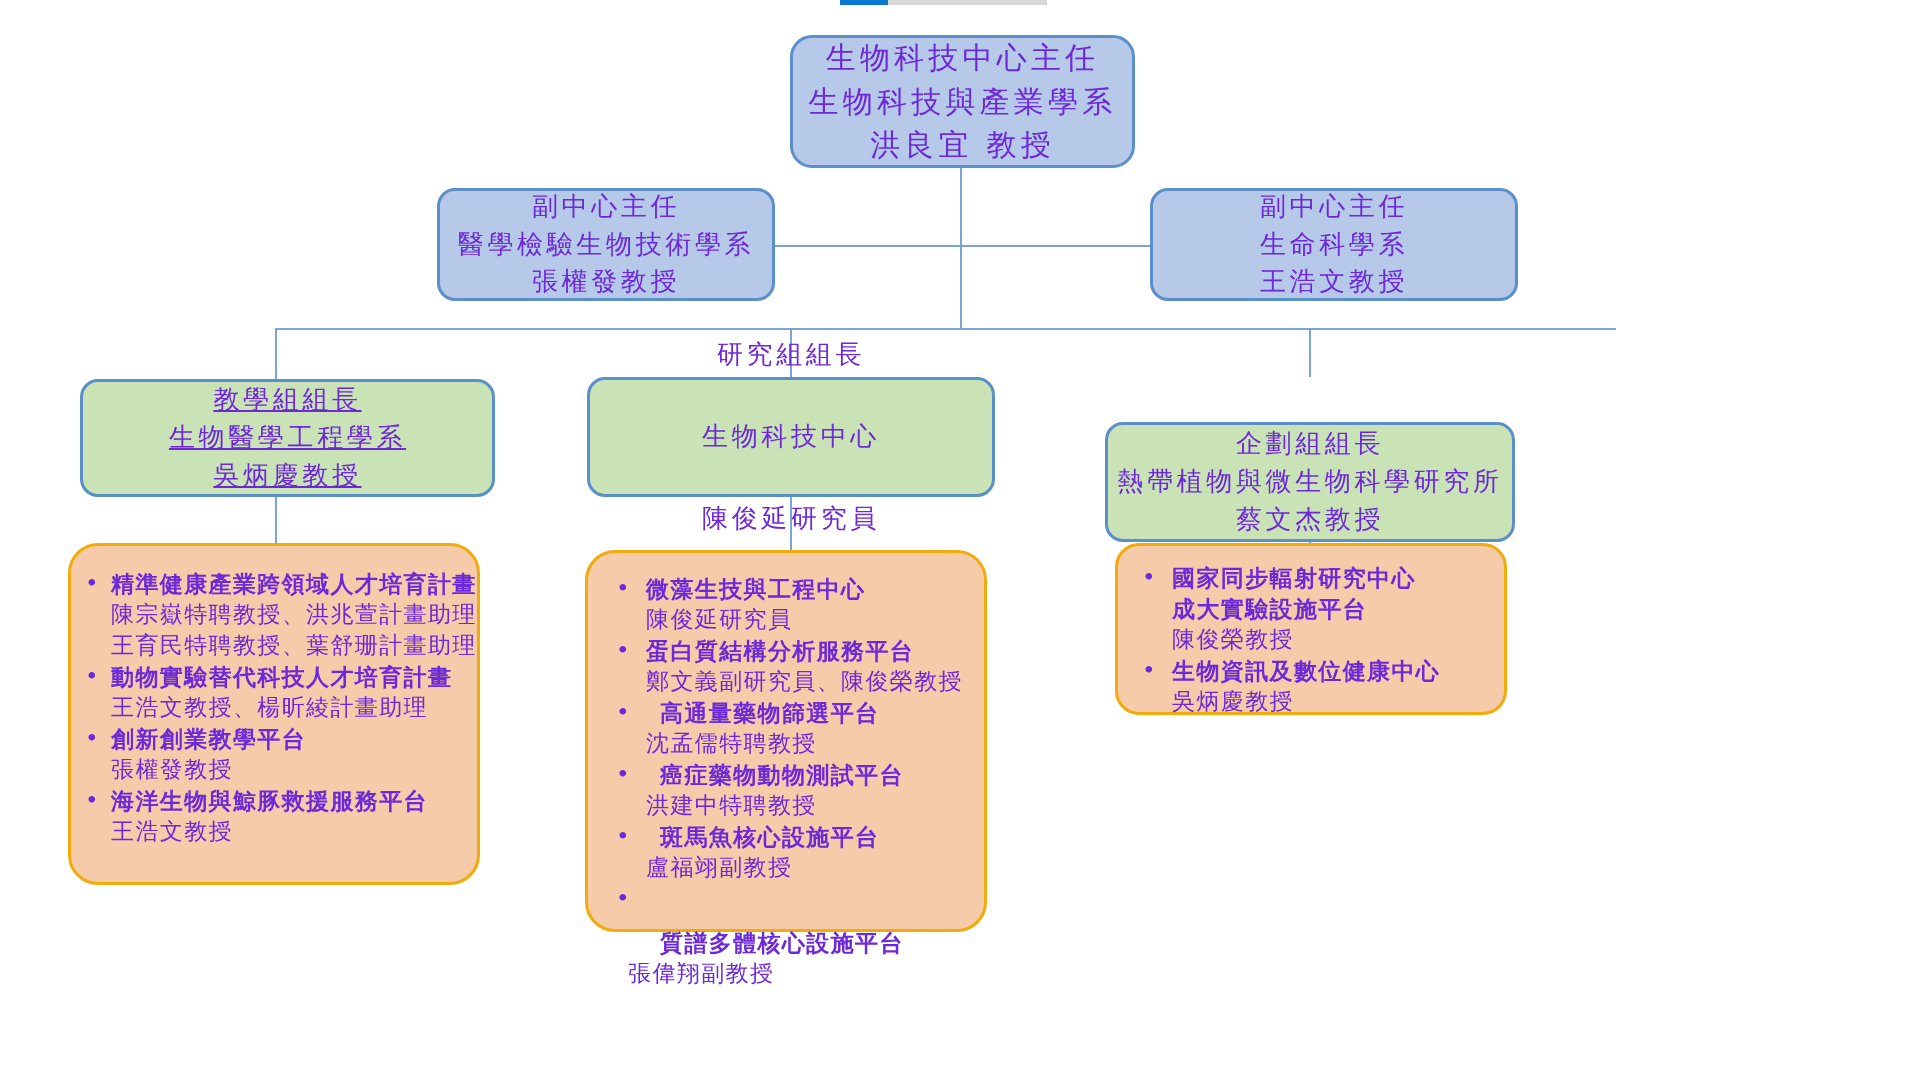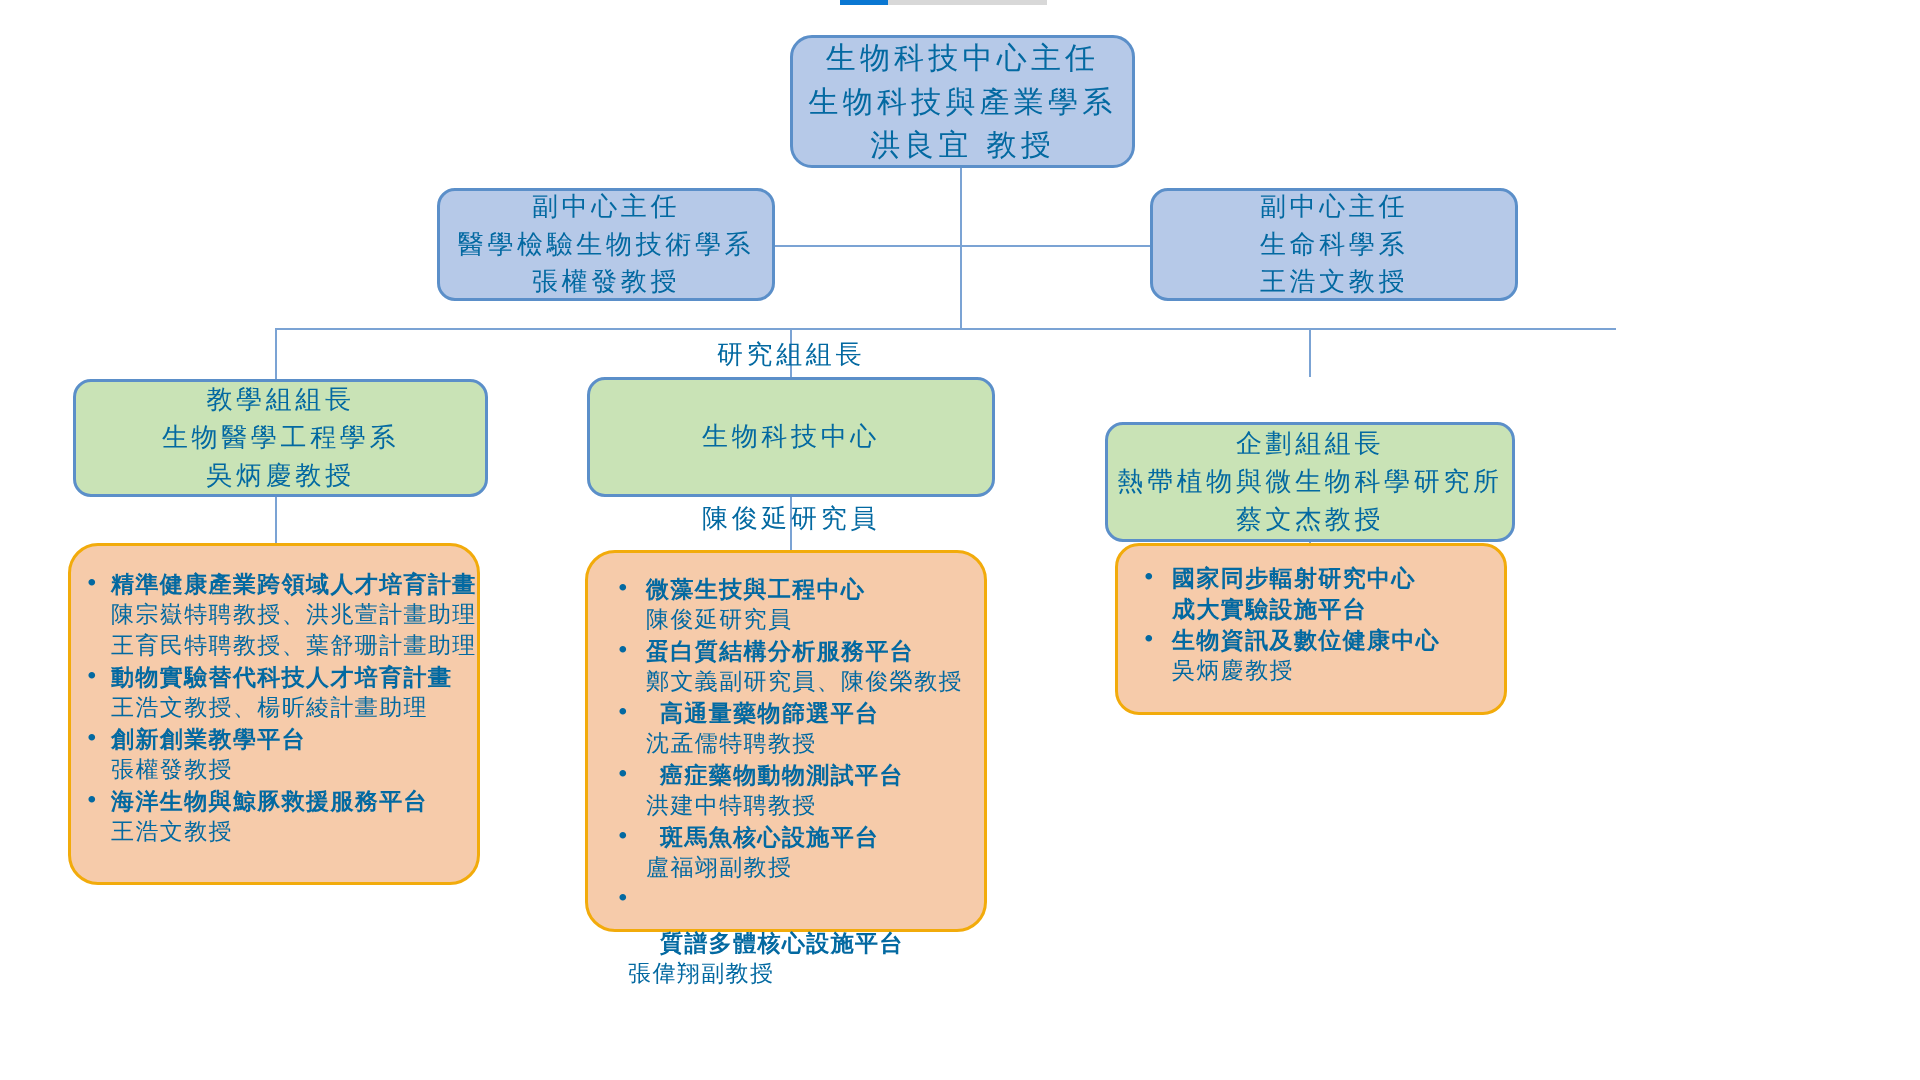--- a/index.html
+++ b/index.html
@@ -1,17 +1,17 @@
 <!DOCTYPE html>
 <html><head>
 <meta charset="utf-8">
 <style>
   html,body{margin:0;padding:0;background:#ffffff;}
   #stage{position:relative;width:1616px;height:1080px;background:#ffffff;overflow:hidden;
-         font-family:"DejaVu Serif","Liberation Serif",serif;color:#0369a1;}
+         font-family:"DejaVu Serif","Liberation Serif",serif;color:#6d28d9;}
 
   
   .tp-track{position:absolute;top:0;height:5px;background:#d8d8d8;}
   .tp-fill{position:absolute;top:0;height:5px;background:#0a77d2;}
 
   
   .conn{position:absolute;background:#7ba3d4;}
   .conn.h{height:2px;}
   .conn.v{width:2px;}
 
@@ -71,21 +71,21 @@
     <div class="ln">醫學檢驗生物技術學系</div>
     <div class="ln">張權發教授</div>
   </div>
 
   <div class="node blue deputy" style="left:1150px;top:188px;width:368px;height:113px;">
     <div class="ln">副中心主任</div>
     <div class="ln">生命科學系</div>
     <div class="ln">王浩文教授</div>
   </div>
 
-  <div class="node green grp" style="left:73px;top:379px;width:415px;height:118px;">
+  <div class="node green grp" style="left:80px;top:379px;width:415px;height:118px;text-decoration:underline;">
     <div class="ln">教學組組長</div>
     <div class="ln">生物醫學工程學系</div>
     <div class="ln">吳炳慶教授</div>
   </div>
 
   <div class="node green grp" style="left:587px;top:377px;width:408px;height:120px;gap:44px;">
     <div class="ln">研究組組長</div>
     <div class="ln">生物科技中心</div>
     <div class="ln">陳俊延研究員</div>
   </div>
@@ -183,20 +183,21 @@
   </div>
 
   <div class="detail pad2" id="detail-planning" style="left:1115px;top:543px;width:392px;height:172px;">
     <ul class="proj-list">
       <li>
         <div class="proj-row">
           <span class="bullet">•</span>
           <span class="p-title">國家同步輻射研究中心</span>
         </div>
         <div class="member p-title">成大實驗設施平台</div>
+        <div class="member">陳俊榮教授</div>
       </li>
       <li>
         <div class="proj-row">
           <span class="bullet">•</span>
           <span class="p-title">生物資訊及數位健康中心</span>
         </div>
         <div class="member">吳炳慶教授</div>
       </li>
     </ul>
   </div>

